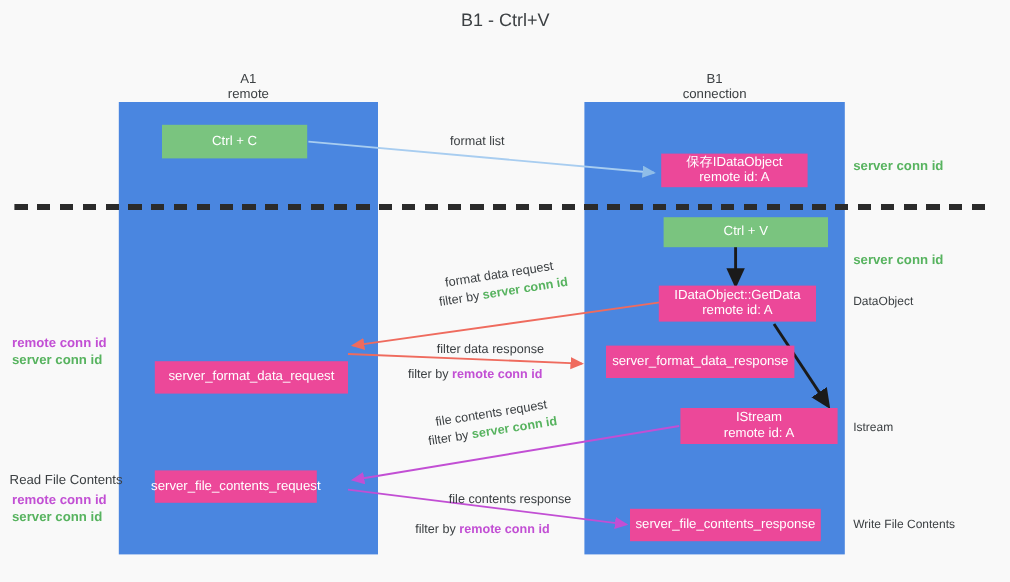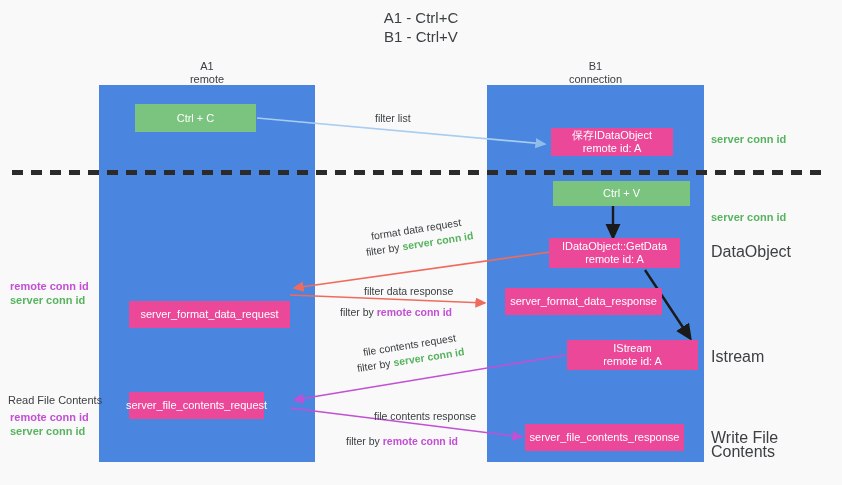--- a/index.html
+++ b/index.html
@@ -44,40 +44,39 @@
   .node.green{background:#7ac47f;}
   .node.orange{background:#fbb martin;}
   .node.orange{background:#ec4899;}
   .node .l2{font-size:11px;line-height:13px;}
 
   
   .ann{position:absolute;font-size:11px;line-height:14px;}
   .ann.green{color:#57b35f;font-weight:bold;}
   .ann.purple{color:#c24fd4;font-weight:bold;}
   .ann.dark{color:#3c4043;}
-  .ann.right-lab{color:#3c4043;font-size:16px;}
+  .ann.right-lab{color:#3c4043;font-size:10px;}
 
   
   .edge-lab{
     position:absolute;font-size:10.5px;line-height:14px;color:#3c4043;
     white-space:nowrap;
   }
   .edge-lab .g{color:#57b35f;font-weight:bold;}
   .edge-lab .p{color:#c24fd4;font-weight:bold;}
   .rot-up{transform:rotate(-9deg);transform-origin:left center;}
 
   svg.wires{position:absolute;left:0;top:0;width:842px;height:485px;pointer-events:none;}
 </style>
 </head>
 <body>
 
 <div class="stage">
 
   <div class="title">
-    <div>A1 - Ctrl+C</div>
     <div>B1 - Ctrl+V</div>
   </div>
 
   <div class="lane-head" style="left:99px;top:60px;width:216px;">
     <div>A1</div>
     <div>remote</div>
   </div>
   <div class="lane-head" style="left:487px;top:60px;width:217px;">
     <div>B1</div>
     <div>connection</div>
@@ -151,21 +150,21 @@
     <div>IStream</div>
     <div class="l2">remote id: A</div>
   </div>
 
   <div class="node orange" style="left:525px;top:424px;width:159px;height:27px;">
     <div>server_file_contents_response</div>
   </div>
 
   <div class="divider"></div>
 
-  <div class="edge-lab" style="left:375px;top:111px;">filter list</div>
+  <div class="edge-lab" style="left:375px;top:111px;">format list</div>
 
   <div class="edge-lab rot-up" style="left:371px;top:229px;">format data request</div>
   <div class="edge-lab rot-up" style="left:366px;top:245px;">
     <span>filter by </span><span class="g">server conn id</span>
   </div>
 
   <div class="edge-lab" style="left:364px;top:284px;">filter data response</div>
   <div class="edge-lab" style="left:340px;top:305px;">
     <span>filter by </span><span class="p">remote conn id</span>
   </div>

